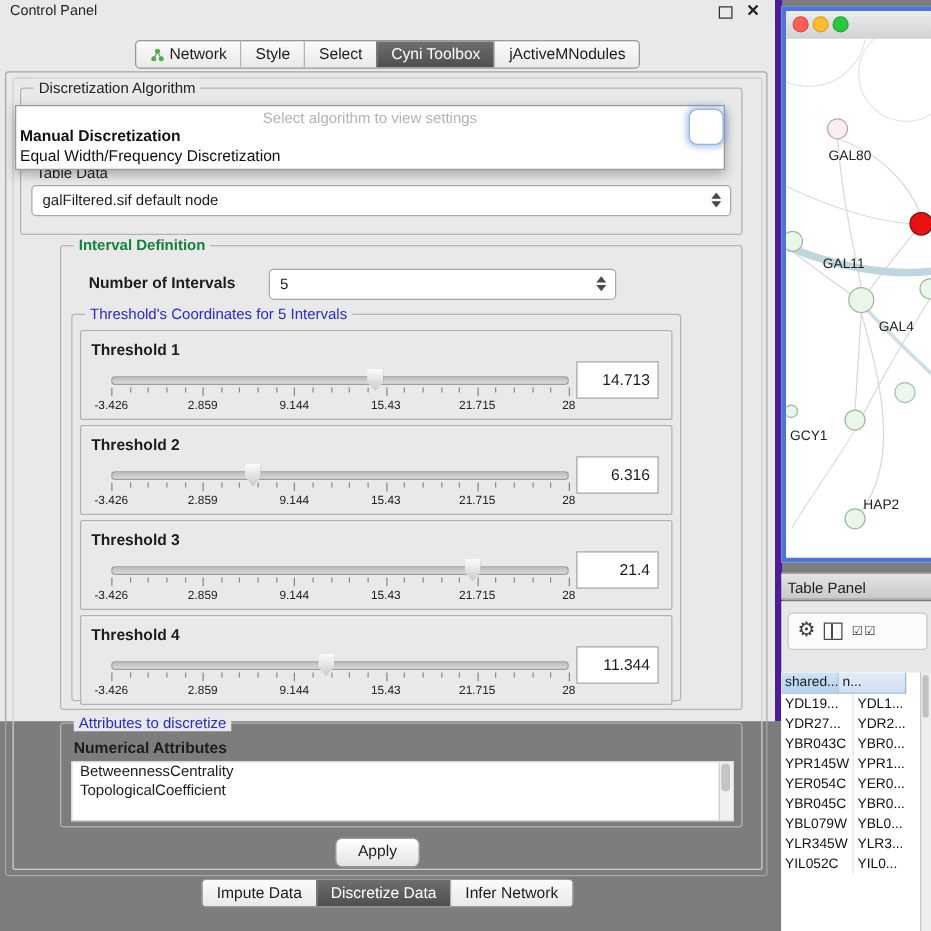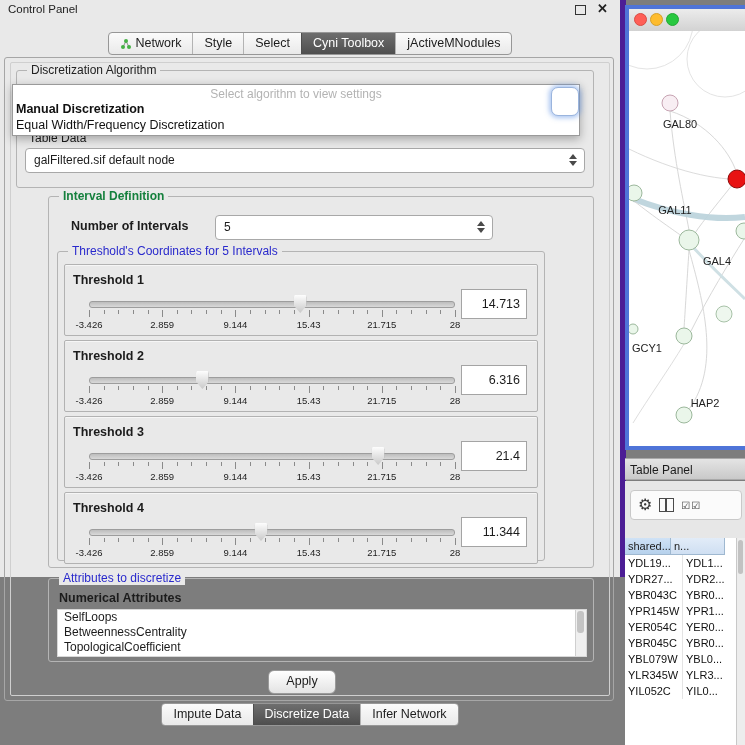--- a/index.html
+++ b/index.html
@@ -343,21 +343,20 @@
 
         </div>
       </div>
     </div>
 
     <div class="group" style="left:48px;top:578px;width:544px;height:82px;">
       <span class="legend blue">Attributes to discretize</span>
       <div class="attr-heading">Numerical Attributes</div>
       <div class="listbox">
         <div class="list-items">
-            <div class="list-item">SelfLoops</div>
             <div class="list-item">BetweennessCentrality</div>
             <div class="list-item">TopologicalCoefficient</div>
           </div>
         <div class="list-scroll">
             <div class="thumb2"></div>
           </div>
       </div>
     </div>
 
     <div class="apply-btn">Apply</div>

